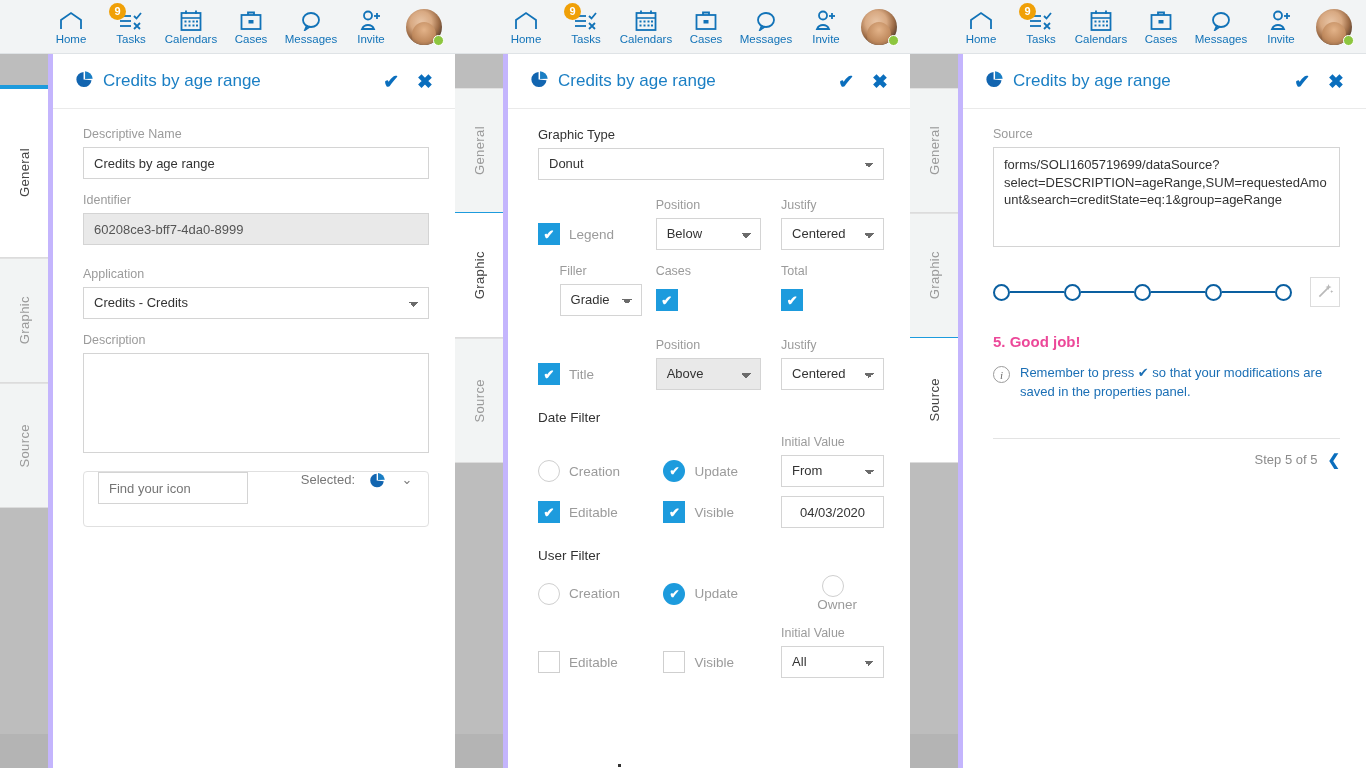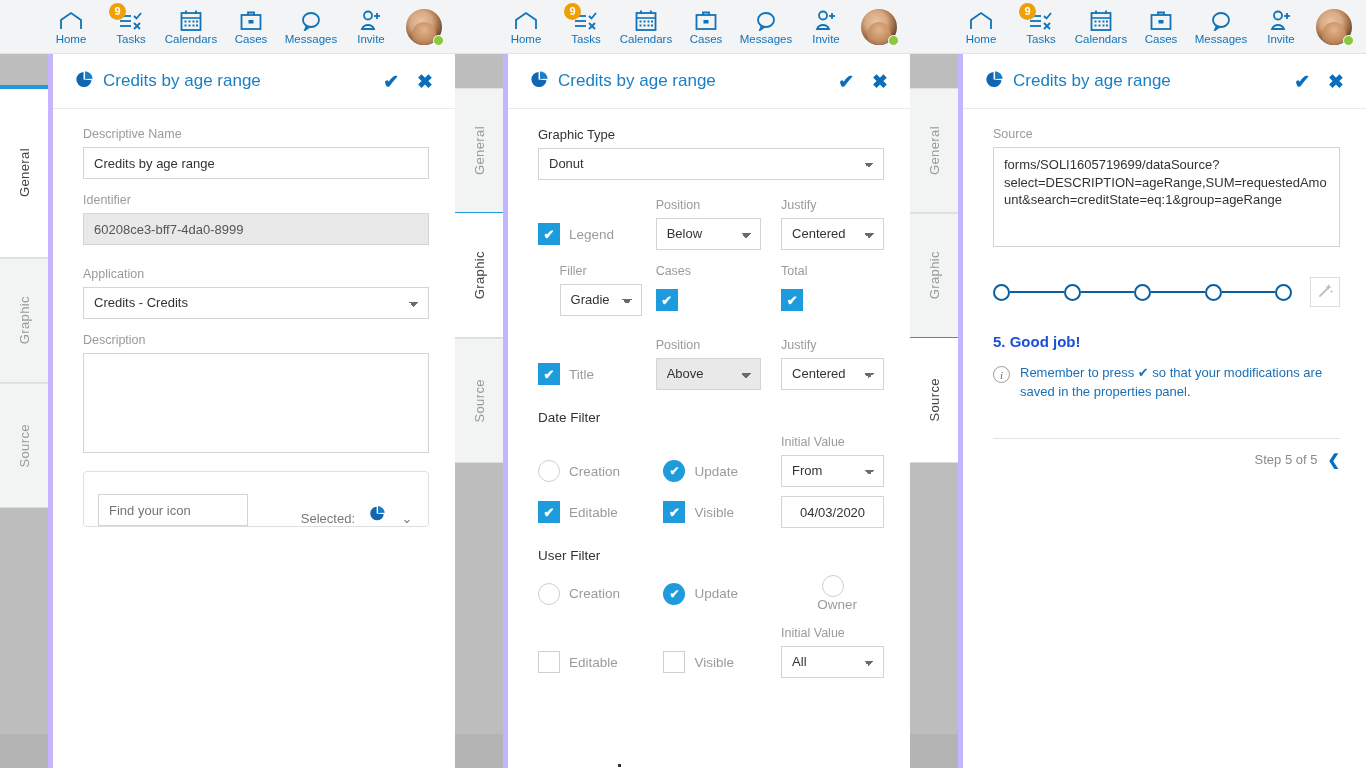--- a/index.html
+++ b/index.html
@@ -111,21 +111,21 @@
     background-repeat:no-repeat;
   }
   .fsel.gray { background-color:#e9e9e9; }
   .ftext {
     width:100%; height:100px; border:1px solid #d4d4d4; background:#fff;
     font-size:13px; color:#333; padding:8px 10px; font-family:inherit;
     resize:none; outline:none; line-height:1.35;
   }
   .icon-box {
     margin-top:4px; border:1px solid #e0e0e0; border-radius:4px; height:56px;
-    display:flex; align-items:flex-end; padding:0 14px; gap:14px;
+    display:flex; align-items:flex-start; padding:0 14px; gap:14px;
   }
   .icon-find {
     width:150px; height:32px; border:1px solid #d4d4d4; padding:0 10px;
     font-size:13px; color:#333; font-family:inherit; outline:none;
   }
   .icon-sel-lbl { font-size:13px; color:#777; margin-left:auto; }
   .chev-dn { width:14px; color:#7a7a7a; font-size:13px; text-align:center; }
 
   
   .row { display:flex; align-items:center; }
@@ -150,21 +150,21 @@
   .dot {
     width:17px; height:17px; border-radius:50%; border:2.5px solid #0a5fa0;
     background:#fff; flex:0 0 17px; cursor:pointer;
   }
   .seg { flex:1; height:1.5px; background:#0a5fa0; }
   .wand {
     width:30px; height:30px; border:1px solid #dcdcdc; background:#fff;
     display:flex; align-items:center; justify-content:center; margin-left:18px;
     cursor:pointer;
   }
-  .step-title { font-size:15px; font-weight:bold; color:#1d4ed8; margin-top:26px; }
+  .step-title { font-size:15px; font-weight:bold; color:#ec4899; margin-top:26px; }
   .tip { display:flex; margin-top:14px; }
   .tip-ico {
     width:17px; height:17px; border-radius:50%; border:1px solid #9b9b9b;
     color:#6b6b6b; font-size:11px; display:flex; align-items:center;
     justify-content:center; flex:0 0 17px; margin-top:2px; font-style:italic;
     font-family:"Liberation Serif", serif;
   }
   .tip-body { margin-left:10px; font-size:13px; color:#1b6fb5; line-height:1.45; }
   .tip-strong { font-weight:bold; }
   .hr { border-top:1px solid #e3e3e3; margin-top:36px; }

